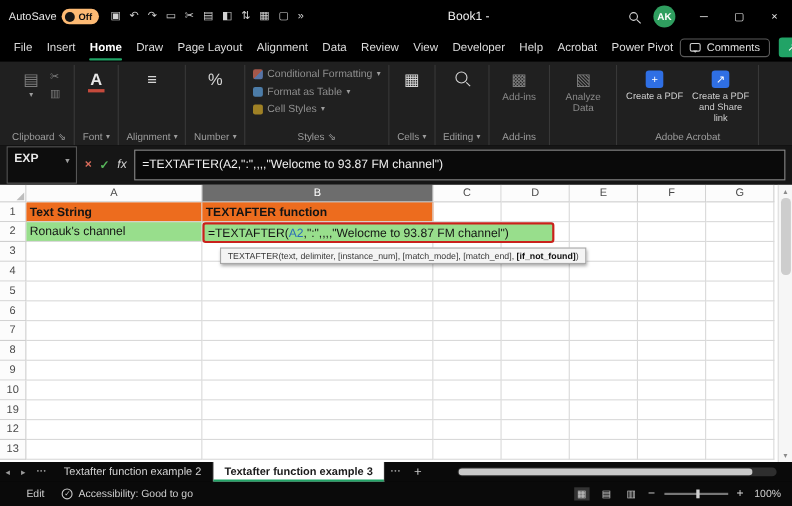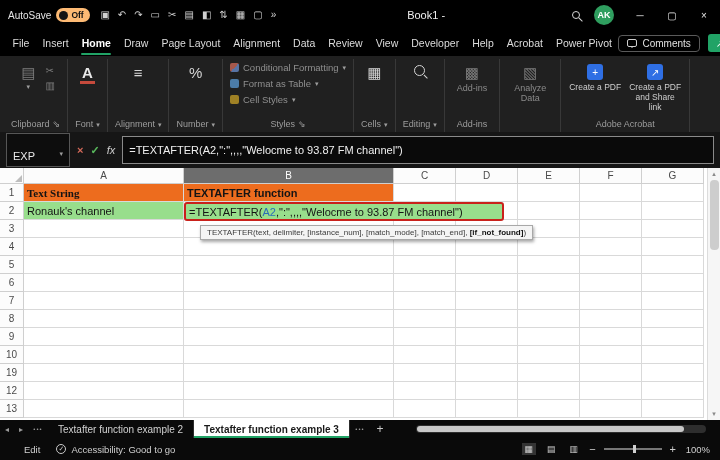--- a/index.html
+++ b/index.html
@@ -55,21 +55,21 @@
   .sic1 { background:#5b9bd5; }
   .sic2 { background:#c9a227; }
   .btn-sub { font-size:9px; color:#8a8a8a; text-align:center; line-height:1.15; }
   #acrobat-buttons { display:flex; gap:6px; }
   .acrobtn { display:flex; flex-direction:column; align-items:center; width:54px; gap:3px; padding-top:4px; }
   .acroic { width:16px; height:16px; border-radius:3px; background:#2f6fe4; color:#fff; font-size:10px; display:flex; align-items:center; justify-content:center; }
   .acrolabel { font-size:8.5px; color:#cfcfcf; text-align:center; line-height:1.15; }
 
   
   .formulabar { height:36px; background:#161616; display:flex; align-items:center; padding:3px 6px; gap:7px; flex:0 0 auto; }
-  .namebox { width:64px; height:24px; background:#0d0d0d; border:1px solid #565656; color:#e8e8e8; font-size:11px; display:flex; align-items:flex-start; justify-content:space-between; padding:16px 6px; }
+  .namebox { width:64px; height:24px; background:#0d0d0d; border:1px solid #565656; color:#e8e8e8; font-size:11px; display:flex; align-items:flex-end; justify-content:space-between; padding:16px 6px;font-weight:bold; }
   .fbtns { display:flex; gap:7px; align-items:center; font-size:11px; }
   .fx-cancel { color:#d66a5a; font-weight:700; }
   .fx-enter { color:#58b85c; font-weight:700; }
   .fx-fx { color:#cfcfcf; font-style:italic; }
   .finput { flex:1; height:28px; background:#0a0a0a; border:1px solid #8a8a8a; color:#f0f0f0; font-size:11px; display:flex; align-items:center; padding:0 6px; white-space:pre; overflow:hidden; }
 
   
   .grid-wrap { flex:1; background:#fff; position:relative; overflow:hidden; }
   .grow { display:flex; }
   .gcell { border-right:1px solid #d9d9d9; border-bottom:1px solid #d9d9d9; height:18px; flex:0 0 auto; }
@@ -339,21 +339,21 @@
           <div class="gcell colh" style="width: 160px;">A</div>
           <div class="gcell colh sel" style="width: 210px;">B</div>
           <div class="gcell colh" style="width: 62px;">C</div>
           <div class="gcell colh" style="width: 62px;">D</div>
           <div class="gcell colh" style="width: 62px;">E</div>
           <div class="gcell colh" style="width: 62px;">F</div>
           <div class="gcell colh" style="width: 62px;">G</div>
         </div>
         <div class="grow">
           <div class="gcell rowh" style="width: 24px;">1</div>
-          <div class="gcell cell orange" style="width: 160px; font-family: Liberation Serif, serif;">Text String</div>
+          <div class="gcell cell orange" style="width: 160px;">Text String</div>
           <div class="gcell cell orange" style="width: 210px;">TEXTAFTER function</div>
           <div class="gcell cell" style="width: 62px;"></div>
           <div class="gcell cell" style="width: 62px;"></div>
           <div class="gcell cell" style="width: 62px;"></div>
           <div class="gcell cell" style="width: 62px;"></div>
           <div class="gcell cell" style="width: 62px;"></div>
         </div>
         <div class="grow">
           <div class="gcell rowh" style="width: 24px;">2</div>
           <div class="gcell cell green" style="width: 160px;">Ronauk's channel</div>

